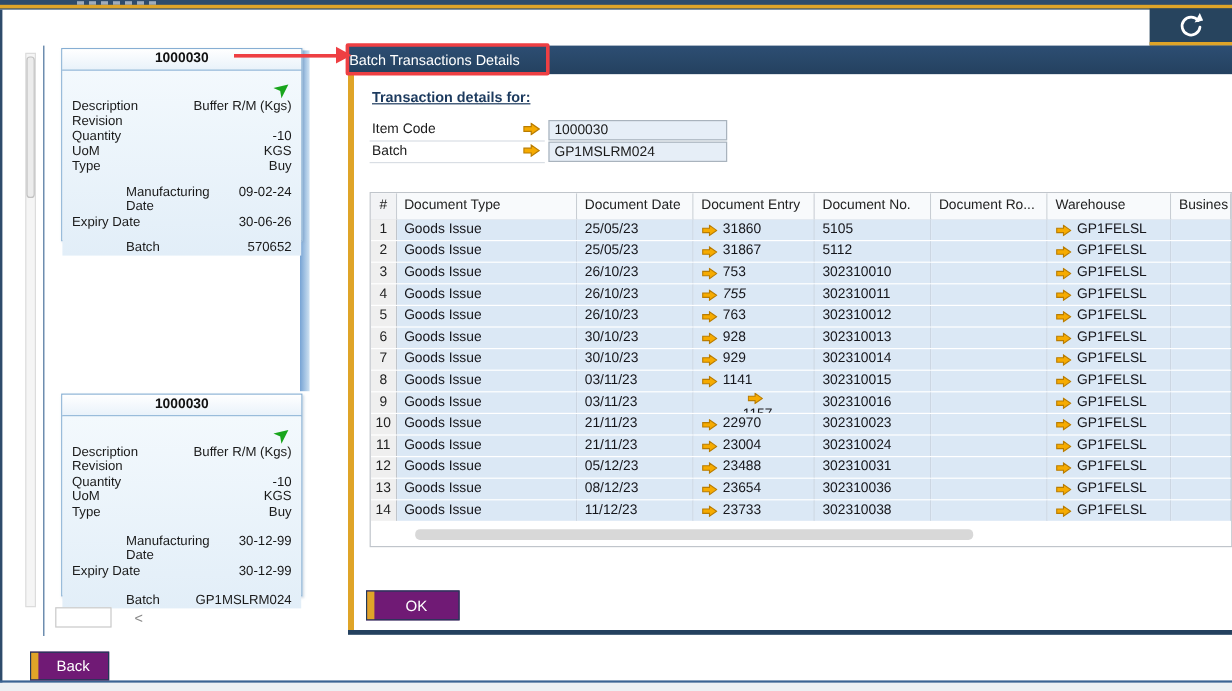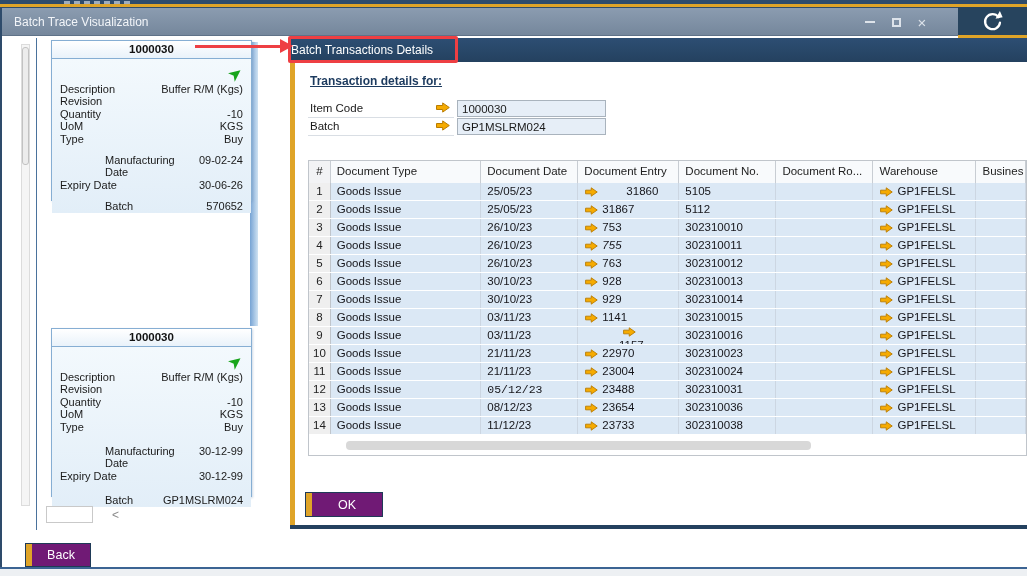--- a/index.html
+++ b/index.html
@@ -103,32 +103,20 @@
 </head>
 <body>
 
 <div id="canvas">
 
   <div class="top-strip">
       <div class="marks"></div>
     </div>
   <div class="gold-line-top"></div>
 
-  <div class="titlebar">
-    <span class="titlebar-text">Batch Trace Visualization</span>
-    <div class="win-controls">
-      <span class="wc wc-min">
-          <i></i>
-        </span>
-      <span class="wc wc-max">
-          <i></i>
-        </span>
-      <span class="wc wc-close">×</span>
-    </div>
-  </div>
 
   <div class="refresh-block">
     <span class="refresh-icon">
       <svg width="23" height="23" viewBox="0 0 20 20">
         <path d="M15.2 6.2 A6.5 6.5 0 1 0 16.5 11" fill="none" stroke="#ffffff" stroke-width="2" stroke-linecap="round"></path>
         <path d="M12.6 7.6 L18.8 6.2 L16.4 0.8 Z" fill="#ffffff"></path>
       </svg>
     </span>
     <div class="gold-under"></div>
   </div>
@@ -268,21 +256,21 @@
         <div class="th" style="width: 98px;">Document No.</div>
         <div class="th" style="width: 98px;">Document Ro...</div>
         <div class="th" style="width: 104px;">Warehouse</div>
         <div class="th" style="width: 50px;">Busines</div>
       </div>
     <div>
         <div class="tr">
           <div class="td td-num" style="width: 22px;">1</div>
           <div class="td" style="width: 152px;">Goods Issue</div>
           <div class="td" style="width: 98px;">25/05/23</div>
-          <div class="td" style="width: 102px; gap: 24px;">
+          <div class="td" style="width: 102px;">
             <span class="link-arrow"><svg width="13" height="10" viewBox="0 0 14 11">
                 <path d="M0.5 3.5 h6.2 V0.9 L13.3 5.5 L6.7 10.1 V7.5 H0.5 Z" fill="#f6ab00" stroke="#b97c00" stroke-width="1"></path>
               </svg></span>
             <span>31860</span>
           </div>
           <div class="td" style="width: 98px;">5105</div>
           <div class="td" style="width: 98px;"></div>
           <div class="td" style="width: 104px;">
             <span class="link-arrow"><svg width="13" height="10" viewBox="0 0 14 11">
                 <path d="M0.5 3.5 h6.2 V0.9 L13.3 5.5 L6.7 10.1 V7.5 H0.5 Z" fill="#f6ab00" stroke="#b97c00" stroke-width="1"></path>
@@ -487,21 +475,21 @@
             <span class="link-arrow"><svg width="13" height="10" viewBox="0 0 14 11">
                 <path d="M0.5 3.5 h6.2 V0.9 L13.3 5.5 L6.7 10.1 V7.5 H0.5 Z" fill="#f6ab00" stroke="#b97c00" stroke-width="1"></path>
               </svg></span>
             <span>GP1FELSL</span>
           </div>
           <div class="td" style="width: 50px;"></div>
         </div>
         <div class="tr">
           <div class="td td-num" style="width: 22px;">12</div>
           <div class="td" style="width: 152px;">Goods Issue</div>
-          <div class="td" style="width: 98px; font-family: Liberation Mono, monospace;">05/12/23</div>
+          <div class="td" style="width: 98px;">05/12/23</div>
           <div class="td" style="width: 102px;">
             <span class="link-arrow"><svg width="13" height="10" viewBox="0 0 14 11">
                 <path d="M0.5 3.5 h6.2 V0.9 L13.3 5.5 L6.7 10.1 V7.5 H0.5 Z" fill="#f6ab00" stroke="#b97c00" stroke-width="1"></path>
               </svg></span>
             <span>23488</span>
           </div>
           <div class="td" style="width: 98px;">302310031</div>
           <div class="td" style="width: 98px;"></div>
           <div class="td" style="width: 104px;">
             <span class="link-arrow"><svg width="13" height="10" viewBox="0 0 14 11">

